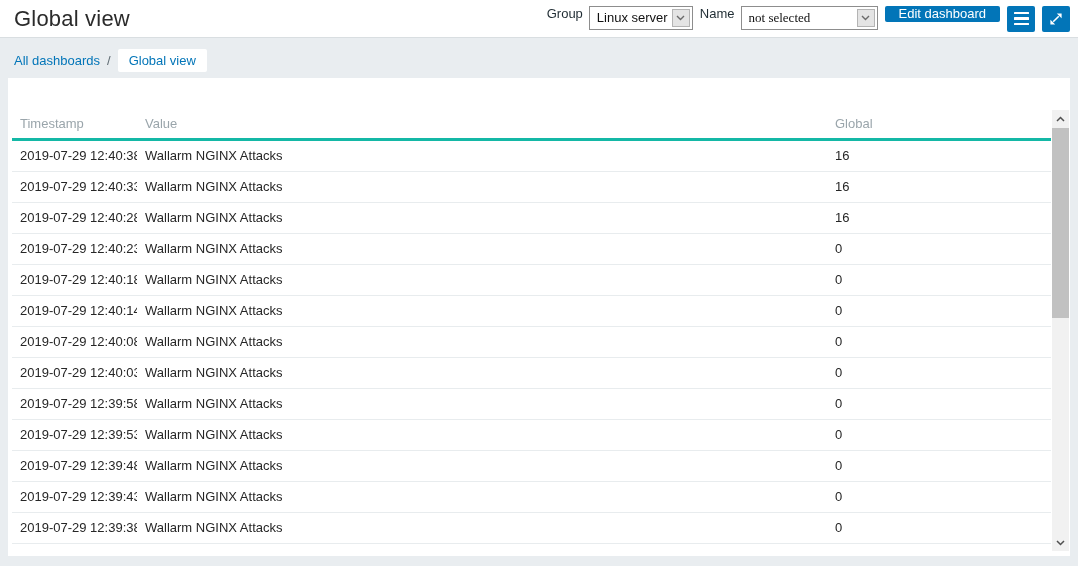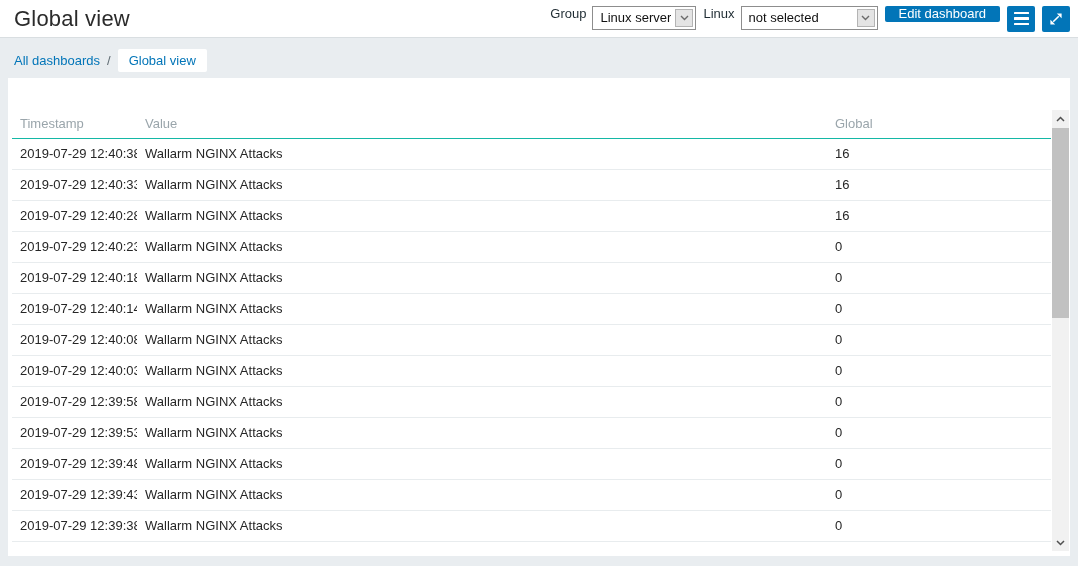--- a/index.html
+++ b/index.html
@@ -24,21 +24,21 @@
   }
   .topbar-controls { margin-left:auto; display:flex; align-items:flex-start; gap:7px; }
   .ctl-label { font-size:13px; color:#1f2c33; margin-right:-1px; }
   .sel {
     height:24px; background:#fff; border:1px solid #8d8d8d;
     display:flex; align-items:center;
     font-size:13px; color:#111;
     padding:0 2px 0 7px; cursor:default;
   }
   .sel-group { width:104px; }
-  .sel-host  { width:137px; }
+  .sel-host  { width:137px;font-family:Liberation Serif, serif; }
   .sel-text { flex:1; white-space:nowrap; overflow:hidden; }
   .sel-arrow {
     width:18px; height:18px; flex:none;
     background:#e4e4e4; border:1px solid #b4b4b4;
     display:flex; align-items:center; justify-content:center;
     margin-left:4px;
   }
   .btn-primary {
     height:16px; background:#0275b8; color:#fff; border:none; border-radius:2px;
     font-size:13px; font-family:"Liberation Sans", sans-serif;
@@ -80,21 +80,21 @@
   .widget-menu-btn i { width:4px; height:4px; background:#b9c5cb; border-radius:1px; display:block; }
 
   .widget-body { position:absolute; top:32px; bottom:5px; left:0; right:0; overflow:hidden; }
   .table-wrap { margin:0 19px 0 4px; }
 
   table.data { width:100%; border-collapse:collapse; table-layout:fixed; font-size:13px; }
   table.data col.c-ts { width:125px; }
   table.data col.c-val { width:224px; }
   table.data th {
     text-align:left; font-weight:400; color:#9aa5ab;
-    padding:7px 8px 7px 8px; border-bottom:1px solid #14b8a6;
+    padding:7px 8px 7px 8px; border-bottom:3px solid #14b8a6;
     line-height:14px; white-space:nowrap;
   }
   table.data td {
     color:#262626; padding:8px 8px; border-bottom:1px solid #e8ecee;
     line-height:14px; white-space:nowrap; overflow:hidden;
   }
 
   
   .scrollbar {
     position:absolute; top:0; bottom:0; right:1px; width:17px;
@@ -121,21 +121,21 @@
     <span class="ctl-label">Group</span>
     <div class="sel sel-group">
       <span class="sel-text">Linux servers</span>
       <span class="sel-arrow">
         <svg width="9" height="6" viewBox="0 0 9 6">
             <polyline points="1,1 4.5,4.5 8,1" fill="none" stroke="#6b6b6b" stroke-width="1.4"></polyline>
           </svg>
       </span>
     </div>
 
-    <span class="ctl-label">Linux</span>
+    <span class="ctl-label">Name</span>
     <div class="sel sel-host">
       <span class="sel-text">not selected</span>
       <span class="sel-arrow">
         <svg width="9" height="6" viewBox="0 0 9 6">
             <polyline points="1,1 4.5,4.5 8,1" fill="none" stroke="#6b6b6b" stroke-width="1.4"></polyline>
           </svg>
       </span>
     </div>
 
     <button class="btn-primary">Edit dashboard</button>

